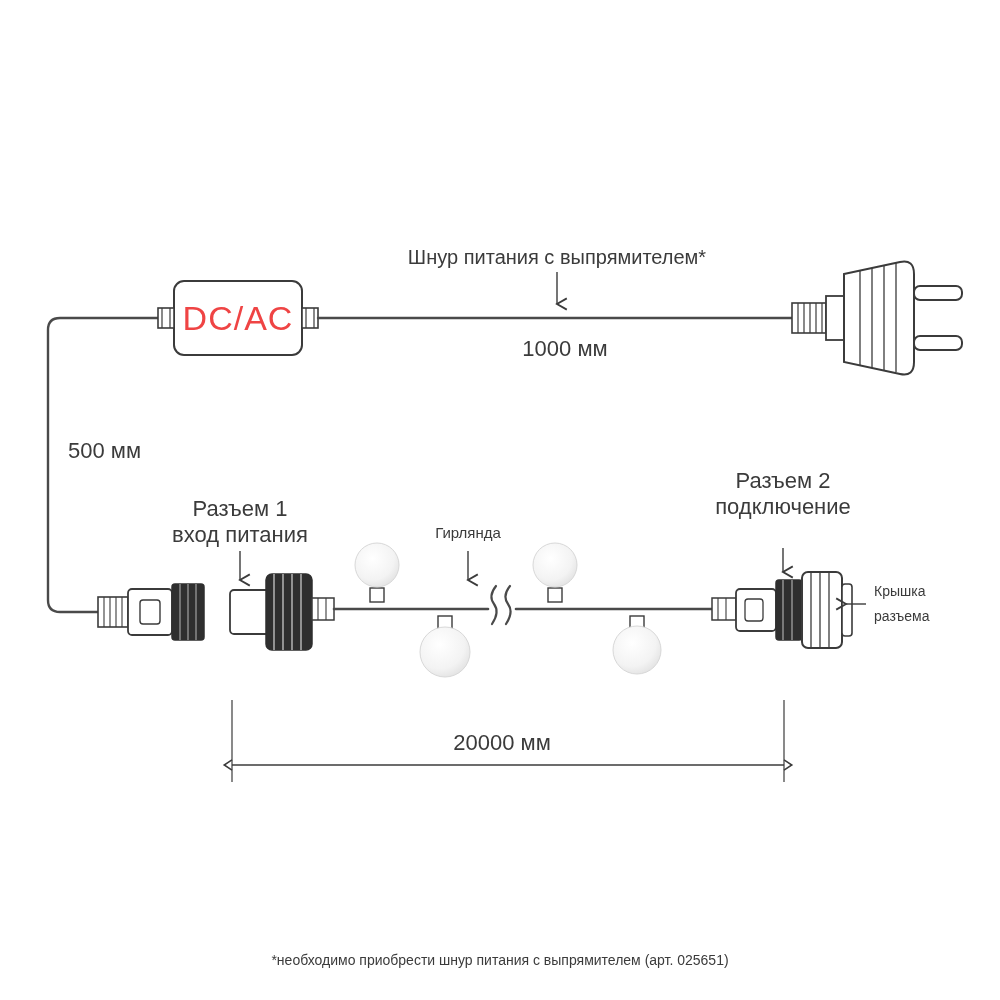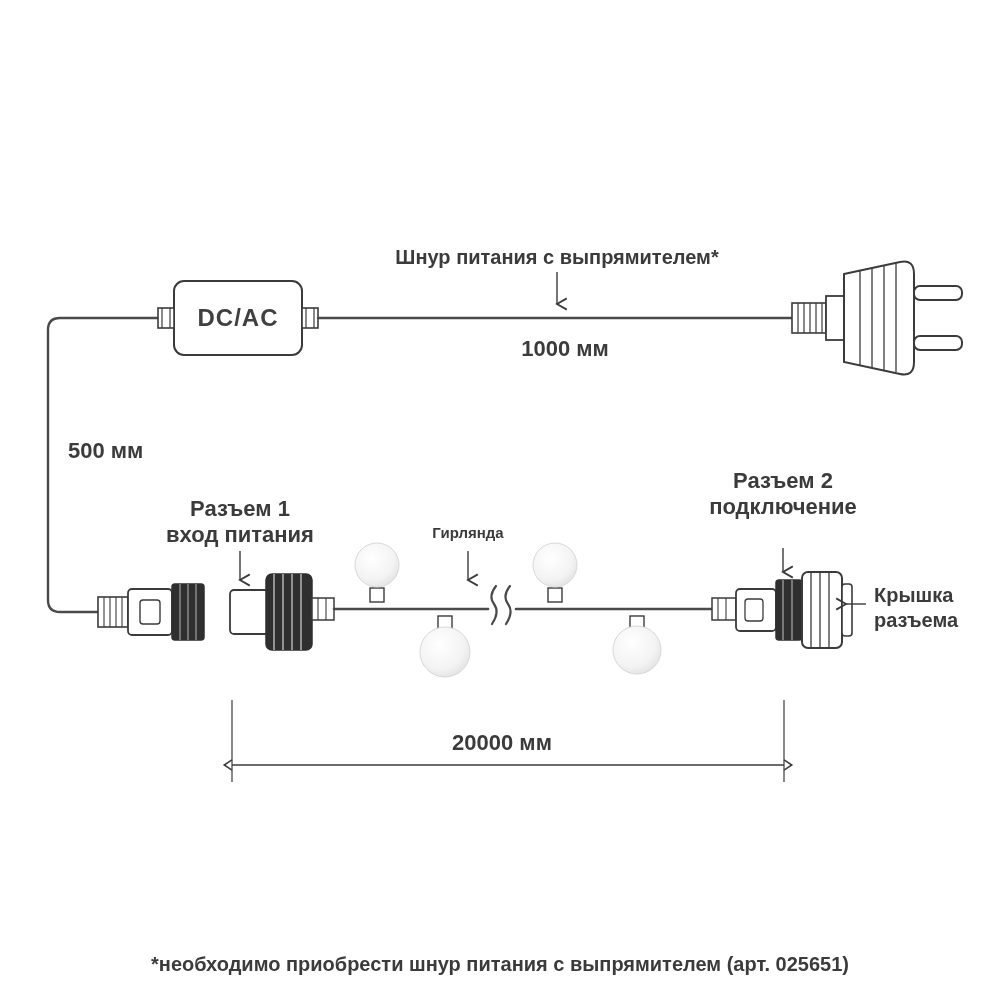--- a/index.html
+++ b/index.html
@@ -13,47 +13,46 @@
     font-family: "Liberation Sans", sans-serif;
     color: #3b3b3b;
     position: relative;
     overflow: hidden;
   }
   #stage {
     position: absolute;
     left: 0; top: 0;
     width: 850px;
     height: 1000px;
-    font-weight: bold;
   }
   svg.layer {
     position: absolute;
     left: 0; top: 0;
     width: 1000px;
     height: 1000px;
   }
   .lbl {
     position: absolute;
     font-family: "Liberation Sans", sans-serif;
     color: #3b3b3b;
     white-space: pre;
     line-height: 1.28;
   }
   .lbl.center { text-align: center; transform: translateX(-50%); }
   .lbl.left   { text-align: right; }
   .t20  { font-size: 20px; }
   .t19  { font-size: 22px; }
-  .t18  { font-size: 20px; }
+  .t18  { font-size: 14px; }
   .t17  { font-size: 15px; }
   .t22  { font-size: 22px; }
   .dcac {
     position: absolute;
-    font-size: 24px;
+    font-size: 34px;
     letter-spacing: 1px;
-    color: #404040;
+    color: #ef4444;
     transform: translate(-50%, -50%);
   }
 </style>
 </head>
 <body>
 
 <div id="stage">
 
   <svg class="layer" viewBox="0 0 1000 1000">
     <defs>

